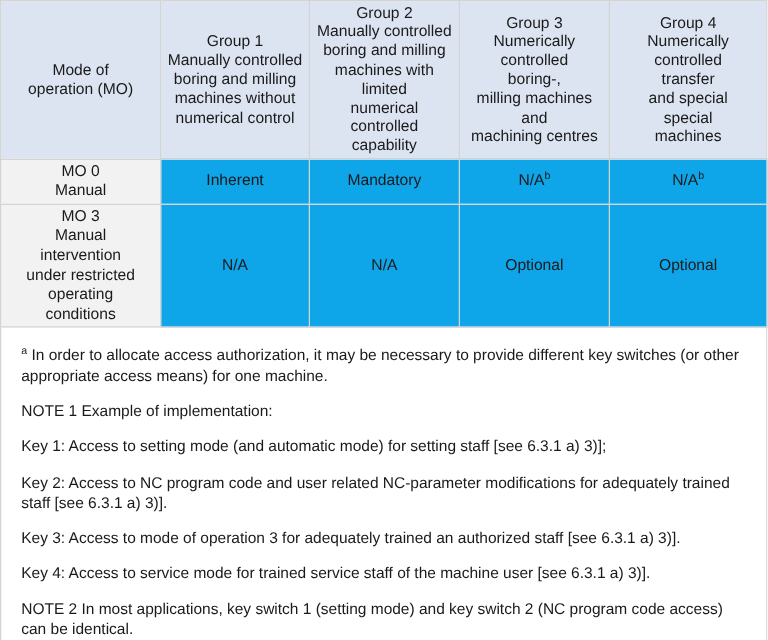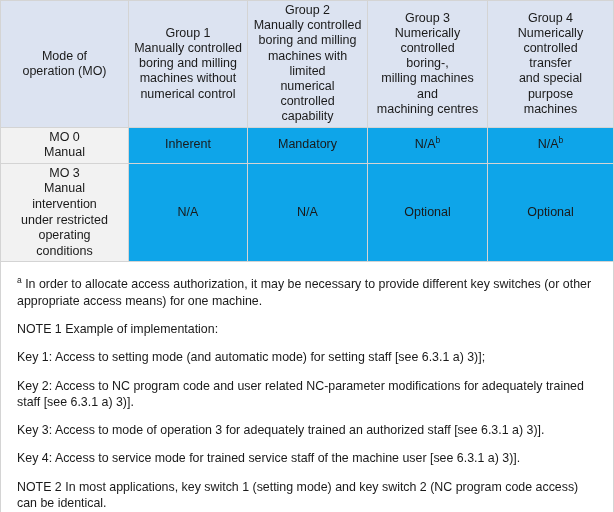--- a/index.html
+++ b/index.html
@@ -110,21 +110,21 @@
         <col class="c2">
         <col class="c3">
         <col class="c4">
     </colgroup>
     <thead>
       <tr>
         <th class="mode-col"><span>Mode of</span><br><span>operation (MO)</span></th>
         <th><span>Group 1</span><br><span>Manually controlled</span><br><span>boring and milling</span><br><span>machines without</span><br><span>numerical control</span></th>
         <th><span>Group 2</span><br><span>Manually controlled</span><br><span>boring and milling</span><br><span>machines with</span><br><span>limited</span><br><span>numerical</span><br><span>controlled</span><br><span>capability</span></th>
         <th><span>Group 3</span><br><span>Numerically</span><br><span>controlled</span><br><span>boring-,</span><br><span>milling machines</span><br><span>and</span><br><span>machining centres</span></th>
-        <th><span>Group 4</span><br><span>Numerically</span><br><span>controlled</span><br><span>transfer</span><br><span>and special</span><br><span>purpose</span><br><span>machines</span></th>
+        <th><span>Group 4</span><br><span>Numerically</span><br><span>controlled</span><br><span>transfer</span><br><span>and special</span><br><span>special</span><br><span>machines</span></th>
       </tr>
     </thead>
     <tbody>
       <tr class="r-mo0">
         <td class="mode-cell"><span>MO 0</span><br><span>Manual</span></td>
         <td><span>Inherent</span></td>
         <td><span>Mandatory</span></td>
         <td><span>N/A</span><sup>b</sup></td>
         <td><span>N/A</span><sup>b</sup></td>
       </tr>

